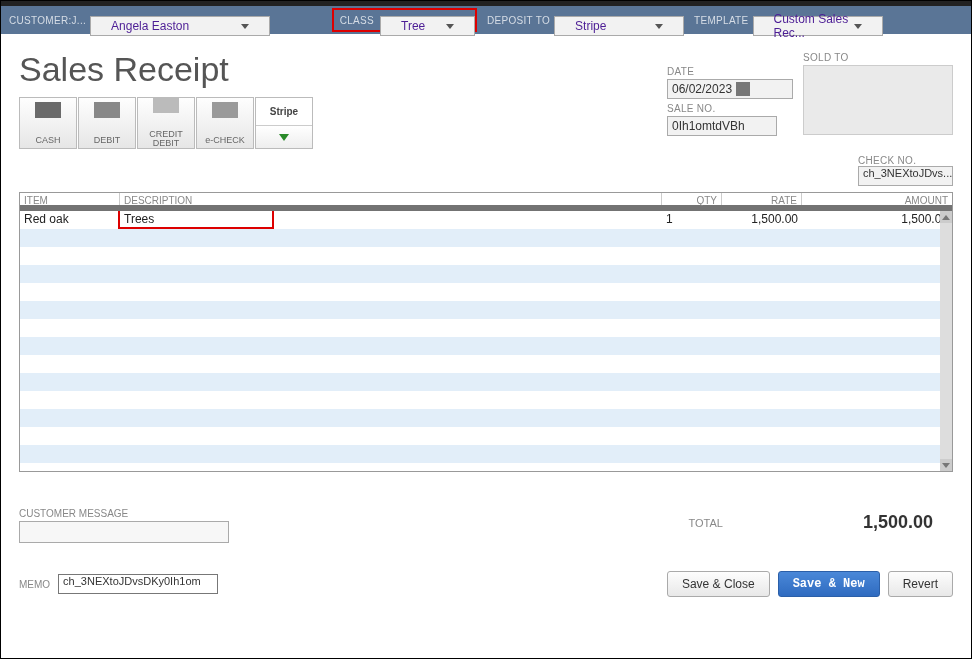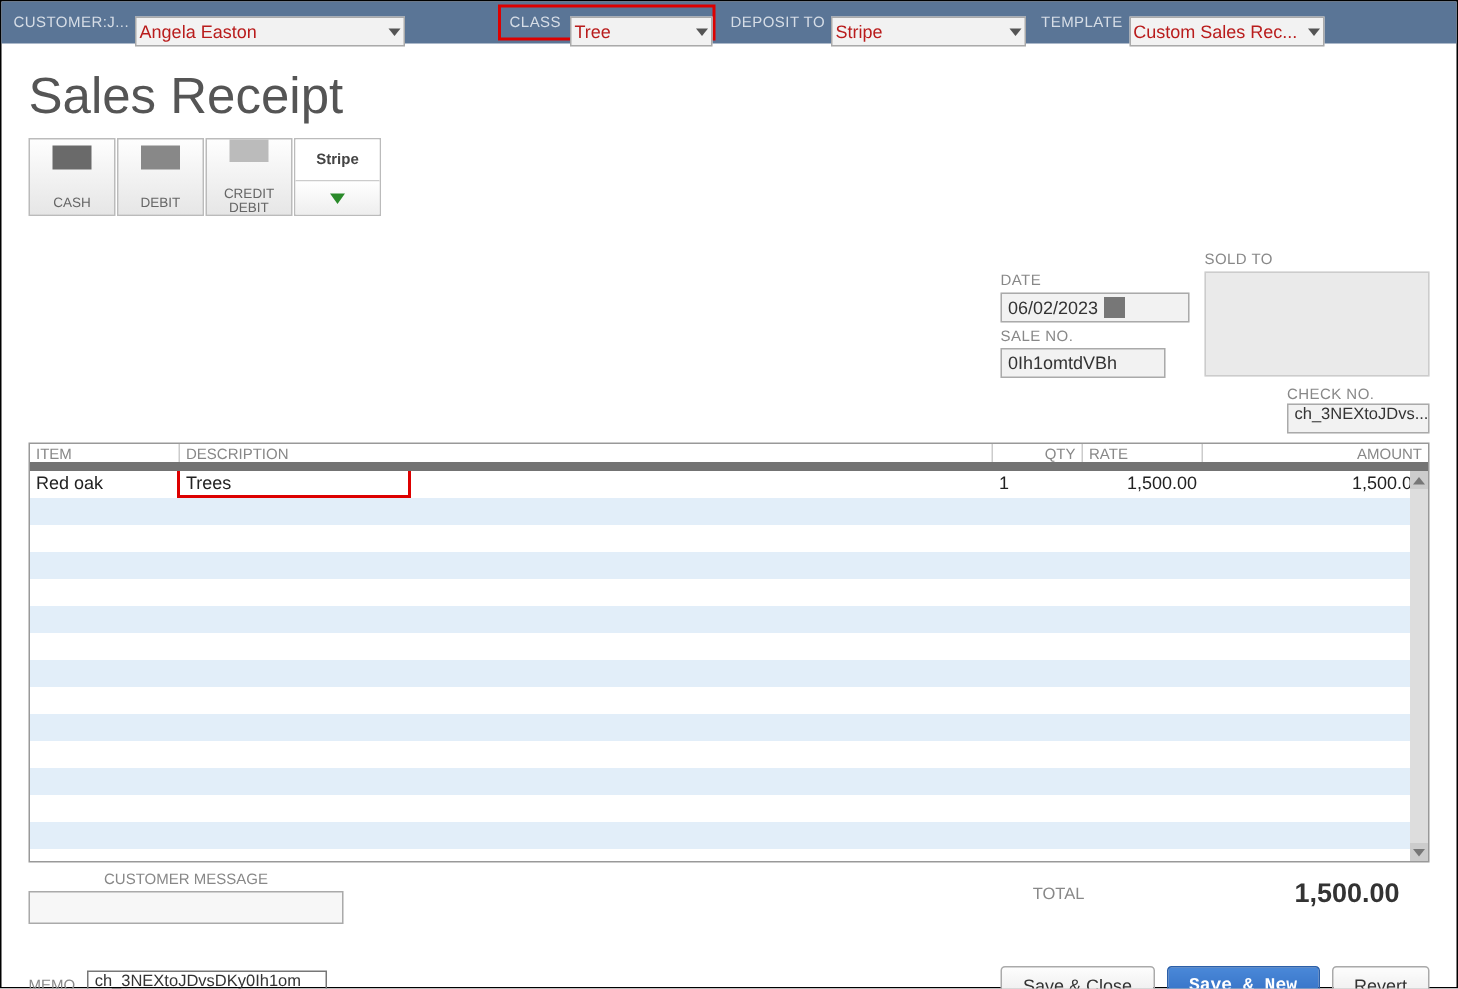--- a/index.html
+++ b/index.html
@@ -31,22 +31,22 @@
     font-size: 11px;
   }
   .top-label { font-size: 10px; letter-spacing: .3px; }
   .dropdown {
     background: #f2f2f2;
     border: 1px solid #aaa;
     height: 20px;
     display: flex;
     align-items: center;
     justify-content: space-between;
-    padding: 0 2px;
-    color: #b91c1c;
+    padding: 0 20px;
+    color: #4c1d95;
     font-size: 12px;
     cursor: pointer;
     margin-top: 12px;
   }
   .dropdown .arrow {
     width: 0; height: 0;
     border-left: 4px solid transparent;
     border-right: 4px solid transparent;
     border-top: 5px solid #555;
   }
@@ -160,21 +160,21 @@
     height: 18px;
     background: #fff;
     border-bottom: 6px solid #737373;
     font-size: 10px;
     color: #888;
   }
   .col { padding: 2px 4px; border-right: 1px solid #ccc; }
   .col-item { width: 100px; }
   .col-desc { flex: 1; }
   .col-qty { width: 60px; text-align: right; }
-  .col-rate { width: 80px; }
+  .col-rate { width: 80px; text-align: right; }
   .col-amt { width: 150px; text-align: right; border-right: none; }
   .grid-body { flex: 1; overflow: hidden; position: relative; }
   .grid-row {
     display: flex;
     height: 18px;
     font-size: 12px;
     color: #222;
   }
   .grid-row.alt { background: #e2eef9; }
   .grid-row .cell { padding: 1px 4px; }
@@ -210,22 +210,22 @@
   .tri-down {
     width: 0; height: 0;
     border-left: 4px solid transparent;
     border-right: 4px solid transparent;
     border-top: 5px solid #777;
   }
   
   .total-row {
     display: flex;
     align-items: center;
+    margin-top: 30px;
     padding-right: 20px;
-    text-align: center;
   }
   .total-label { margin-left: auto; font-size: 11px; color: #888; margin-right: 140px; }
   .total-val { font-size: 18px; font-weight: bold; color: #333; }
   .cust-msg-label { font-size: 10px; color: #888; margin-top: 6px; }
   .cust-msg-dd {
     width: 210px; height: 22px;
     border: 1px solid #aaa;
     background: #f7f7f7;
     display: flex;
     align-items: center;
@@ -295,35 +295,39 @@
       <span class="arrow"></span>
     </div>
     <span class="top-label" style="margin-left:6px">TEMPLATE</span>
     <div class="dropdown" style="width:130px">
       <span>Custom Sales Rec...</span>
       <span class="arrow"></span>
     </div>
   </div>
 
   <div class="main">
-    <div style="display:flex; align-items:flex-start; gap:18px;flex-direction:column;">
+    <div style="display:flex; align-items:flex-start; gap:18px;">
       <div>
         <div class="title">Sales Receipt</div>
         <div class="pay-buttons">
           <div class="pay-btn">
             <div class="ic" style="background:#6a6a6a"></div>
             <span>CASH</span>
           </div>
           <div class="pay-btn">
             <div class="ic" style="background:#888"></div>
             <span>DEBIT</span>
           </div>
           <div class="pay-btn">
             <div class="ic" style="background:#bbb"></div>
             <span style="text-align:center;line-height:9px">CREDIT DEBIT</span>
+          </div>
+          <div class="pay-btn">
+            <div class="ic" style="background:#9a9a9a"></div>
+            <span>e-CHECK</span>
           </div>
           <div class="stripe-btn">
             <div class="stripe-top">Stripe</div>
             <div class="stripe-bot">
               <div class="green-arrow"></div>
             </div>
           </div>
         </div>
       </div>
 

